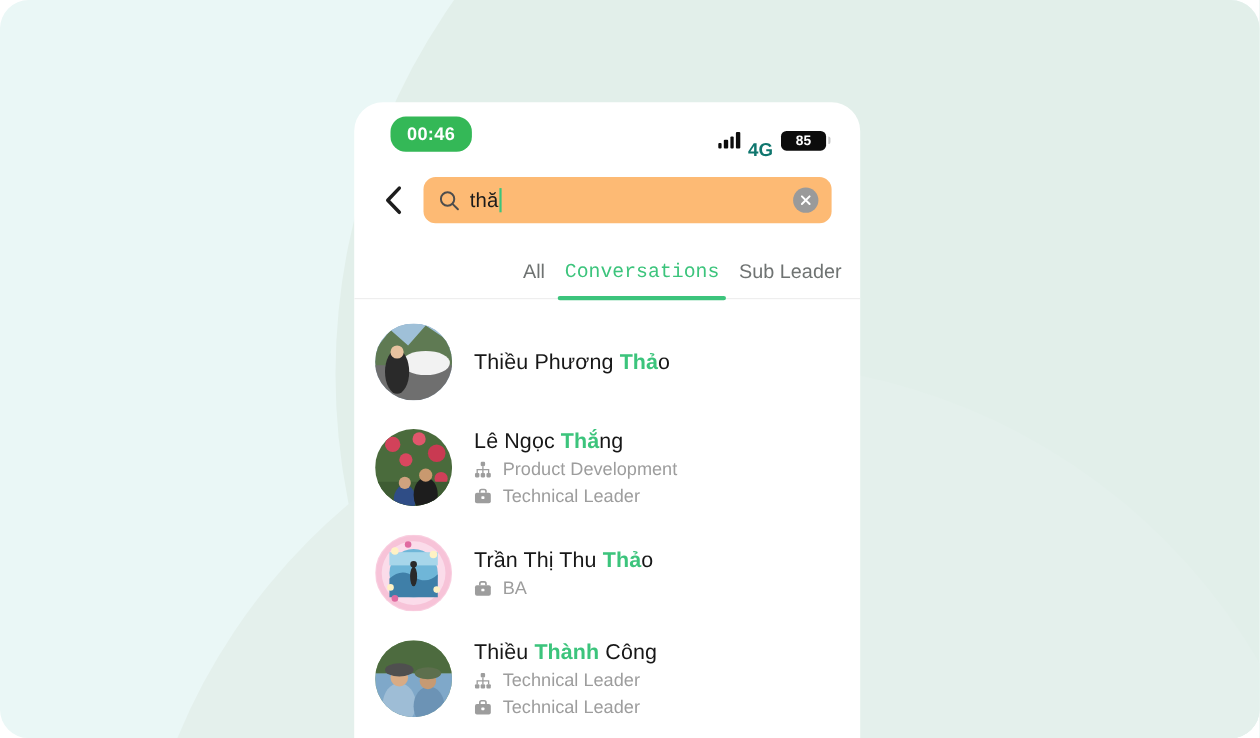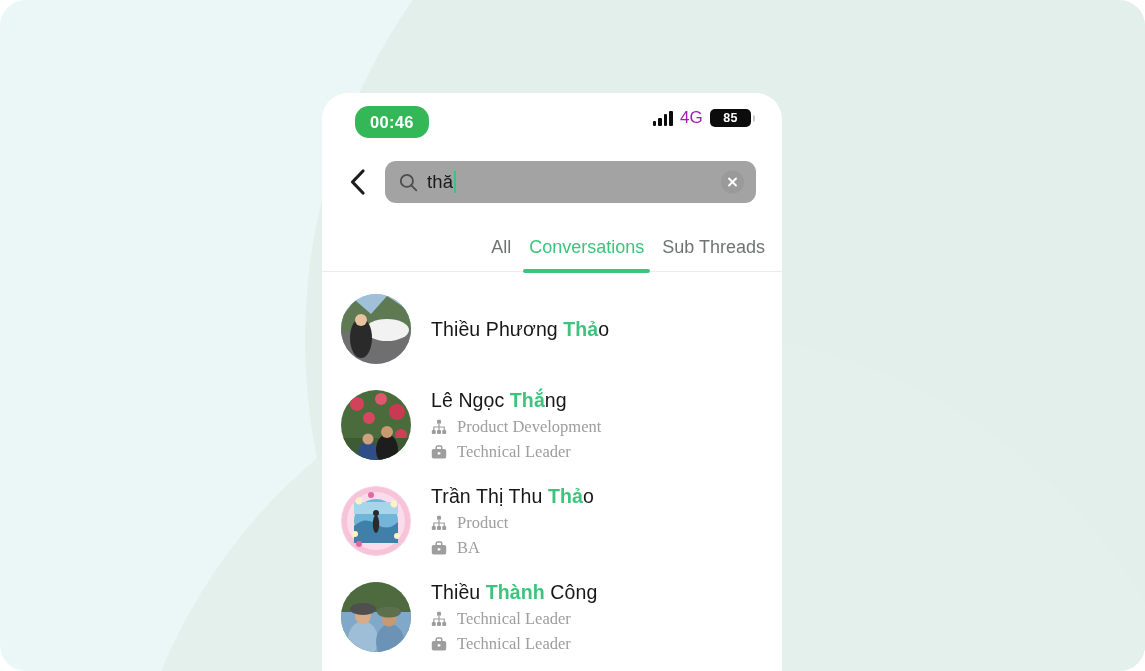--- a/index.html
+++ b/index.html
@@ -95,23 +95,24 @@
     width: 3.5px;
     background: #0c0c0c;
     border-radius: 1px;
   }
   .bars i:nth-child(1) { height: 5px; }
   .bars i:nth-child(2) { height: 8px; }
   .bars i:nth-child(3) { height: 11.5px; }
   .bars i:nth-child(4) { height: 15px; }
   .net-label {
     font-size: 17px;
-    font-weight: normal;
-    color: #a21caf;
+    font-weight: bold;
+    color: #0f766e;
     letter-spacing: 0.2px;
+    margin-top: 19px;
   }
   .battery {
     position: relative;
     display: flex;
     align-items: center;
   }
   .battery-body {
     height: 18px;
     min-width: 33px;
     padding: 0 4px;
@@ -147,21 +148,21 @@
     align-items: center;
     justify-content: center;
     flex: 0 0 auto;
     cursor: pointer;
   }
   .search-field {
     position: relative;
     flex: 1 1 auto;
     height: 42px;
     margin-left: 9px;
-    background: #a3a3a3;
+    background: #fdba74;
     border-radius: 11px;
     display: flex;
     align-items: center;
     padding: 0 14px;
     cursor: text;
   }
   .search-icon {
     flex: 0 0 auto;
     display: flex;
     align-items: center;
@@ -206,20 +207,21 @@
   .tab {
     padding: 0 9px 13px 9px;
     font-size: 18px;
     color: #6f7372;
     cursor: pointer;
     white-space: nowrap;
     position: relative;
   }
   .tab.active {
     color: #3cc47c;
+    font-family: Liberation Mono, monospace;
   }
   .tab.active::after {
     content: "";
     position: absolute;
     left: 3px;
     right: 3px;
     bottom: -1.5px;
     height: 3.5px;
     border-radius: 2px;
     background: #3cc47c;
@@ -273,21 +275,20 @@
   .rmeta .mi {
     flex: 0 0 auto;
     display: flex;
     align-items: center;
     width: 17px;
   }
   .rmeta .mt {
     font-size: 16.5px;
     color: #9d9d9d;
     white-space: nowrap;
-    font-family: Liberation Serif, serif;
   }
 </style>
 </head>
 <body>
 
 <div id="backdrop">
   <div id="blob-a"></div>
   <div id="blob-b"></div>
 </div>
 
@@ -330,21 +331,21 @@
           <line x1="2.2" y1="2.2" x2="9.8" y2="9.8" stroke="#ffffff" stroke-width="2" stroke-linecap="round"></line>
           <line x1="9.8" y1="2.2" x2="2.2" y2="9.8" stroke="#ffffff" stroke-width="2" stroke-linecap="round"></line>
         </svg>
       </span>
     </div>
   </div>
 
   <div class="tabs" id="tabs">
       <div class="tab">All</div>
       <div class="tab active">Conversations</div>
-      <div class="tab">Sub Threads</div>
+      <div class="tab">Sub Leader</div>
     </div>
 
   <div class="results" id="results">
       <div class="result-row">
         <div class="avatar-wrap">
           <div class="avatar">
             <svg width="70" height="70" viewBox="0 0 70 70">
               <rect width="70" height="70" fill="#8fa9c4"></rect>
               <rect y="0" width="70" height="26" fill="#9fc0d8"></rect>
               <path d="M0 24 L14 6 L30 20 L46 2 L70 18 L70 40 L0 40Z" fill="#5f7a53"></path>
@@ -422,32 +423,20 @@
               <circle cx="30" cy="9" r="3" fill="#e06aa0"></circle>
               <circle cx="18" cy="58" r="3" fill="#e06aa0"></circle>
             </svg>
           </div>
         </div>
         <div class="rinfo">
           <div class="rname"><span>Trần Thị Thu </span><span class="hl">Thả</span><span>o</span></div>
           <div class="rmeta">
             <span class="mi">
               <svg width="16" height="16" viewBox="0 0 16 16">
-                <rect x="6" y="0.8" width="4" height="4" rx="1" fill="#9d9d9d"></rect>
-                <rect x="0.8" y="11" width="4" height="4" rx="1" fill="#9d9d9d"></rect>
-                <rect x="6" y="11" width="4" height="4" rx="1" fill="#9d9d9d"></rect>
-                <rect x="11.2" y="11" width="4" height="4" rx="1" fill="#9d9d9d"></rect>
-                <path d="M8 4.8 L8 8 M2.8 11 L2.8 8 L13.2 8 L13.2 11 M8 8 L8 11" stroke="#9d9d9d" stroke-width="1.2" fill="none"></path>
-              </svg>
-            </span>
-            <span class="mt">Product</span>
-          </div>
-          <div class="rmeta">
-            <span class="mi">
-              <svg width="16" height="16" viewBox="0 0 16 16">
                 <rect x="0.8" y="5" width="14.4" height="9.5" rx="1.8" fill="#9d9d9d"></rect>
                 <path d="M5.2 5 L5.2 3.6 A1.6 1.6 0 0 1 6.8 2 L9.2 2 A1.6 1.6 0 0 1 10.8 3.6 L10.8 5" fill="none" stroke="#9d9d9d" stroke-width="1.5"></path>
                 <rect x="6.6" y="8.2" width="2.8" height="2.4" rx="0.6" fill="#ffffff"></rect>
               </svg>
             </span>
             <span class="mt">BA</span>
           </div>
         </div>
       </div>
       <div class="result-row">

